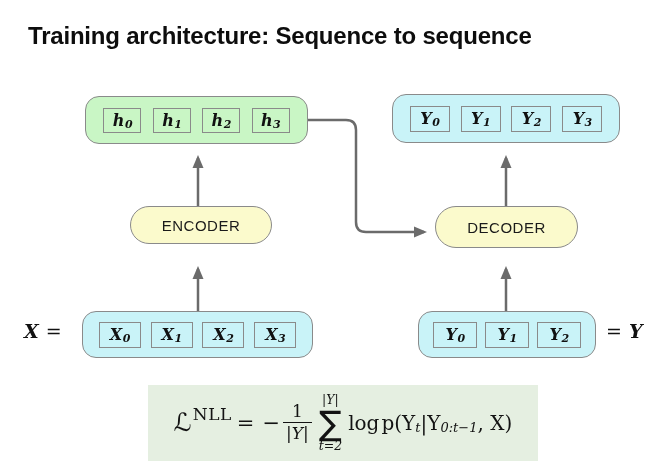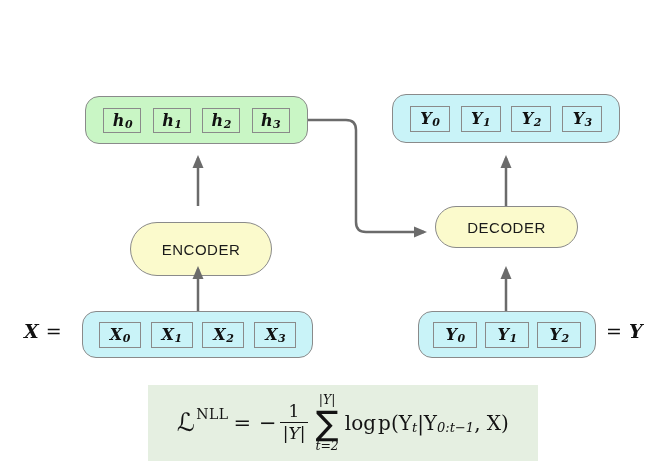--- a/index.html
+++ b/index.html
@@ -87,21 +87,21 @@
     width: 390px; height: 76px;
     background: var(--formula_bg);
     display: flex;
     align-items: center;
     justify-content: center;
     font-family: "DejaVu Serif", serif;
     color: #131313;
   }
   .formula-row { display: flex; align-items: center; }
   .f-lhs  { font-size: 25px; font-family: "DejaVu Serif", "DejaVu Sans", serif; }
-  .f-sup  { font-size: 14px; position: relative; top: -9px; left: 1px; letter-spacing: 0.5px; }
+  .f-sup  { font-size: 17px; position: relative; top: -9px; left: 1px; letter-spacing: 0.5px; }
   .f-eq   { font-size: 21px; margin: 0 8px 0 6px; }
   .f-minus{ font-size: 21px; margin-right: 2px; }
   .frac {
     display: inline-flex; flex-direction: column;
     align-items: center; text-align: center;
     font-size: 17px; line-height: 1.15; margin: 0 5px 0 1px;
   }
   .frac .den {
     border-top: 1.4px solid #131313;
     padding: 1px 3px 0 3px;
@@ -117,20 +117,21 @@
   .f-roman  { font-size: 20px; }
   .f-italic { font-size: 20px; }
   .f-sub    { font-size: 13px; font-style: italic; position: relative; top: 5px; }
   .f-log    { margin-right: 2px; }
 </style>
 </head>
 <body>
 
 <div id="stage">
 
+  <div class="title">Training architecture: Sequence to sequence</div>
 
   <div class="group-box hidden-box" style="left:85px; top:96px; width:223px; height:48px;">
     <div class="cell" style="width:38px; height:25px;">
         <span>h</span>
         <sub>0</sub>
       </div>
     <div class="cell" style="width:38px; height:25px;">
         <span>h</span>
         <sub>1</sub>
       </div>
@@ -156,21 +157,21 @@
     <div class="cell" style="width:40px; height:26px;">
         <span>Y</span>
         <sub>2</sub>
       </div>
     <div class="cell" style="width:40px; height:26px;">
         <span>Y</span>
         <sub>3</sub>
       </div>
   </div>
 
-  <div class="pill" style="left:130px; top:222px; width:142px; height:54px;align-items:center;">
+  <div class="pill" style="left:130px; top:206px; width:142px; height:38px;align-items:center;">
     <span>ENCODER</span>
   </div>
   <div class="pill" style="left:435px; top:206px; width:143px; height:42px;">
     <span>DECODER</span>
   </div>
 
   <div class="side-label" style="left:24px; top:320px;">
     <span class="var">X</span>
       <span class="eq">=</span>
   </div>

